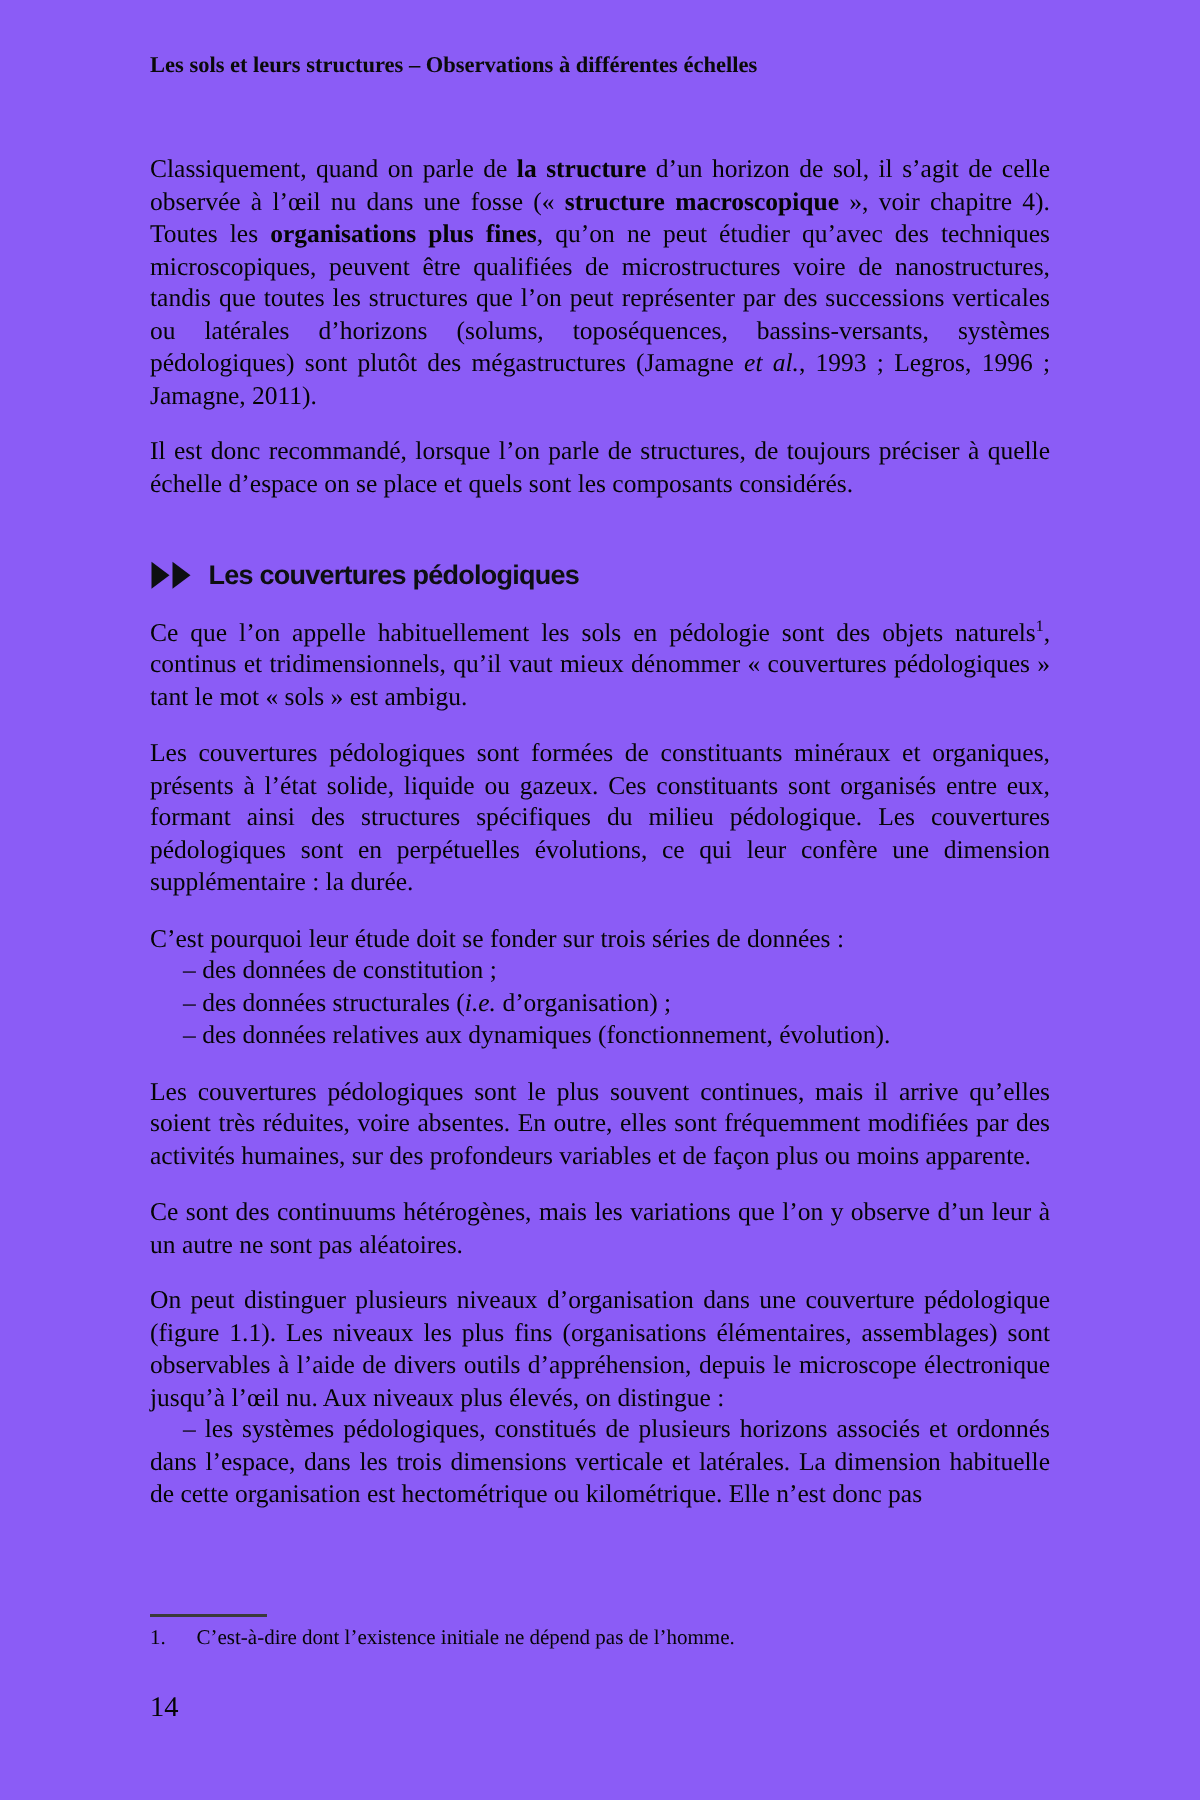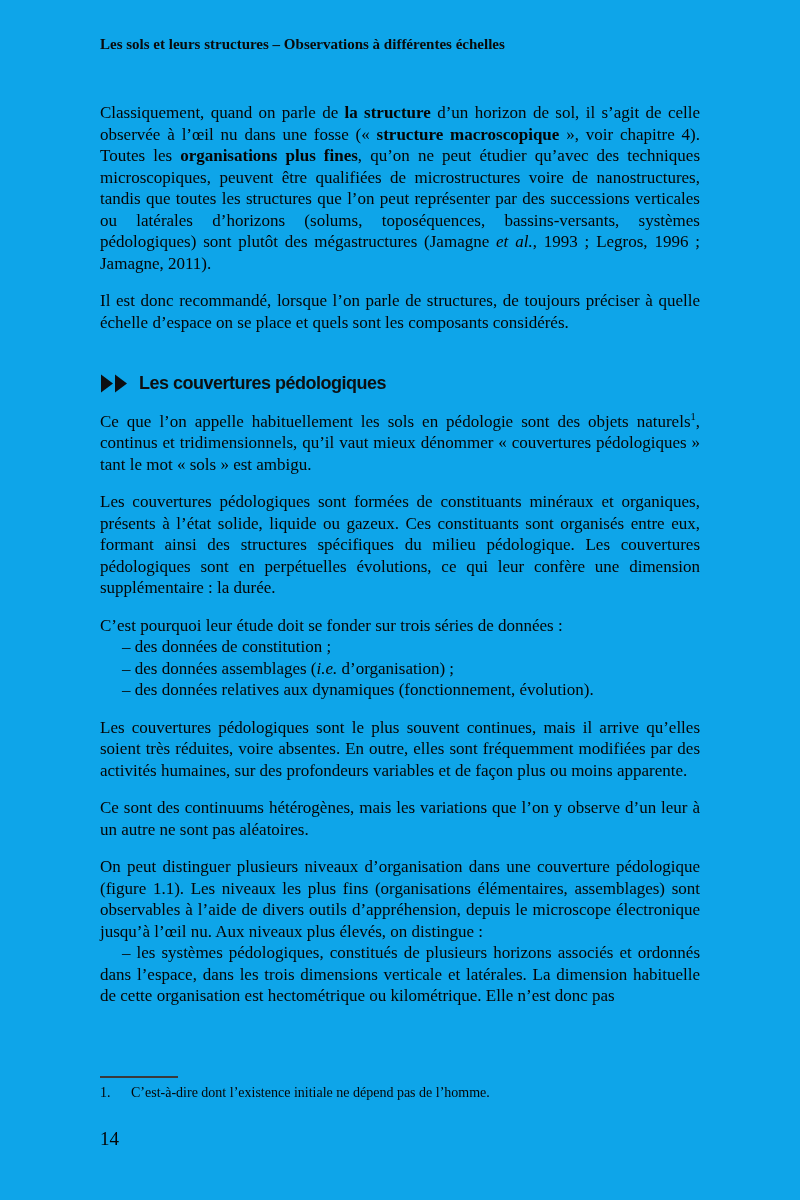--- a/index.html
+++ b/index.html
@@ -1,20 +1,20 @@
 <!DOCTYPE html>
 <html lang="fr"><head>
 <meta charset="utf-8">
 <style>
   html, body { margin: 0; padding: 0; background: #ffffff; }
   .page {
     position: relative;
     width: 800px;
     height: 1200px;
-    background: #0ea5e9;
+    background: #8b5cf6;
     color: #000;
     overflow: hidden;
   }
   .running-header {
     position: absolute;
     left: 100px;
     top: 36px;
     width: 600px;
     font-family: "Liberation Serif", serif;
     font-weight: 700;
@@ -96,21 +96,21 @@
       </span>
       <span>Les couvertures pédologiques</span>
     </h2>
 
     <p><span>Ce que l’on appelle habituellement les sols en pédologie sont des objets naturels</span><sup>1</sup><span>, continus et tridimensionnels, qu’il vaut mieux dénommer «&nbsp;couvertures pédologiques&nbsp;» tant le mot «&nbsp;sols&nbsp;» est ambigu.</span></p>
     <p><span>Les couvertures pédologiques sont formées de constituants minéraux et organiques, présents à l’état solide, liquide ou gazeux. Ces constituants sont organisés entre eux, formant ainsi des structures spécifiques du milieu pédologique. Les couvertures pédologiques sont en perpétuelles évolutions, ce qui leur confère une dimension supplémentaire : la durée.</span></p>
 
     <p class="tight"><span>C’est pourquoi leur étude doit se fonder sur trois séries de données :</span></p>
     <div class="li-group">
       <div class="li"><span>– des données de constitution ;</span></div>
-      <div class="li"><span>– des données assemblages (</span><i>i.e.</i><span> d’organisation) ;</span></div>
+      <div class="li"><span>– des données structurales (</span><i>i.e.</i><span> d’organisation) ;</span></div>
       <div class="li"><span>– des données relatives aux dynamiques (fonctionnement, évolution).</span></div>
     </div>
 
     <p><span>Les couvertures pédologiques sont le plus souvent continues, mais il arrive qu’elles soient très réduites, voire absentes. En outre, elles sont fréquemment modifiées par des activités humaines, sur des profondeurs variables et de façon plus ou moins apparente.</span></p>
     <p><span>Ce sont des continuums hétérogènes, mais les variations que l’on y observe d’un leur à un autre ne sont pas aléatoires.</span></p>
 
     <p class="tight"><span>On peut distinguer plusieurs niveaux d’organisation dans une couverture pédologique (figure 1.1). Les niveaux les plus fins (organisations élémentaires, assemblages) sont observables à l’aide de divers outils d’appréhension, depuis le microscope électronique jusqu’à l’œil nu. Aux niveaux plus élevés, on distingue :</span></p>
     <div class="li-group">
       <div class="li"><span>– les systèmes pédologiques, constitués de plusieurs horizons associés et ordonnés dans l’espace, dans les trois dimensions verticale et latérales. La dimension habituelle de cette organisation est hectométrique ou kilométrique. Elle n’est donc pas</span></div>
     </div>

